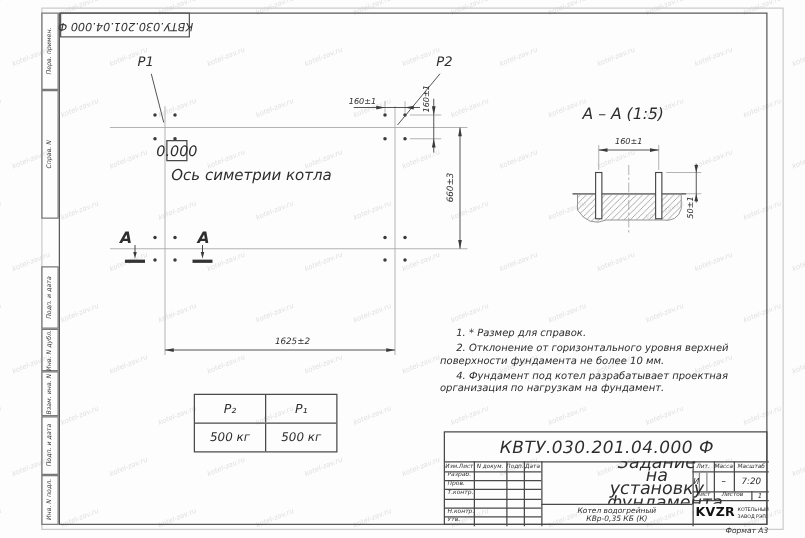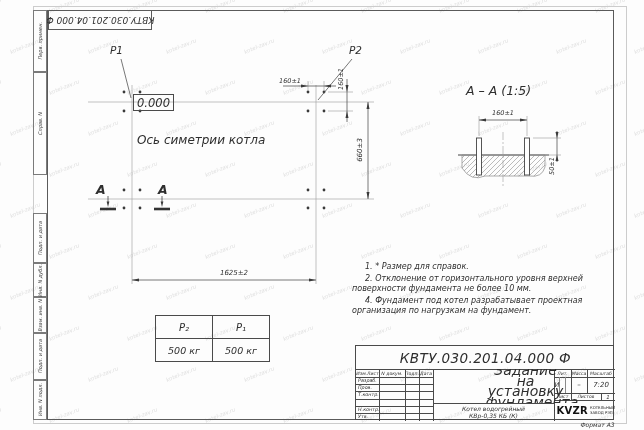--- a/index.html
+++ b/index.html
@@ -8,21 +8,21 @@
   .abs{position:absolute;box-sizing:border-box;}
   .txt{position:absolute;color:#2e2e2e;font-style:italic;white-space:nowrap;z-index:3;}
   .rot90{transform:rotate(-90deg);}
   .wm{position:absolute;font-size:5.5px;color:#e0e0e0;transform:rotate(-22deg);white-space:nowrap;font-style:italic;}
   .frame-outer{left:33px;top:6px;width:594px;height:418px;border:1px solid #cccccc;z-index:1;}
   .frame-inner{left:47px;top:10px;width:567px;height:410px;border:1px solid #5a5a5a;z-index:1;}
   .mbox{left:33px;width:14px;border:1px solid #7a7a7a;display:flex;align-items:center;justify-content:center;z-index:2;background:transparent;}
   .mbox span{writing-mode:vertical-rl;transform:rotate(180deg);font-size:5px;font-style:italic;color:#3a3a3a;white-space:nowrap;}
   .stamp{left:48px;top:10px;width:104px;height:20px;border:1px solid #5a5a5a;display:flex;align-items:center;justify-content:center;z-index:2;}
   .stamp span{transform:rotate(180deg);font-size:9px;font-style:italic;color:#333;white-space:nowrap;}
-  .elev{left:133px;top:94px;width:41px;height:17px;border:1px solid #4a4a4a;display:flex;align-items:center;justify-content:center;font-size:11.5px;font-style:italic;color:#2e2e2e;z-index:3;}
+  .elev{left:133px;top:112px;width:17px;height:17px;border:1px solid #4a4a4a;display:flex;align-items:center;justify-content:center;font-size:11.5px;font-style:italic;color:#2e2e2e;z-index:3;}
   .ptable{left:155px;top:315px;width:115px;height:47px;border:1px solid #4a4a4a;z-index:3;display:flex;flex-direction:column;}
   .ptable .prow{display:flex;flex:1;}
   .ptable .prow:first-child{border-bottom:1px solid #4a4a4a;}
   .ptable .pcell{flex:1;display:flex;align-items:center;justify-content:center;font-style:italic;color:#2e2e2e;}
   .ptable .pcell:first-child{border-right:1px solid #4a4a4a;}
   .ptable .hd{font-size:10px;}
   .ptable .vl{font-size:9.5px;}
   .notes{left:352px;top:262px;width:274px;z-index:3;}
   .notes p{margin:0 0 1px 0;font-size:8px;font-style:italic;line-height:1.32;text-indent:13px;color:#2d2d2d;}
   .tb{left:355px;top:345px;width:259px;height:75px;border:1px solid #4a4a4a;z-index:3;}

